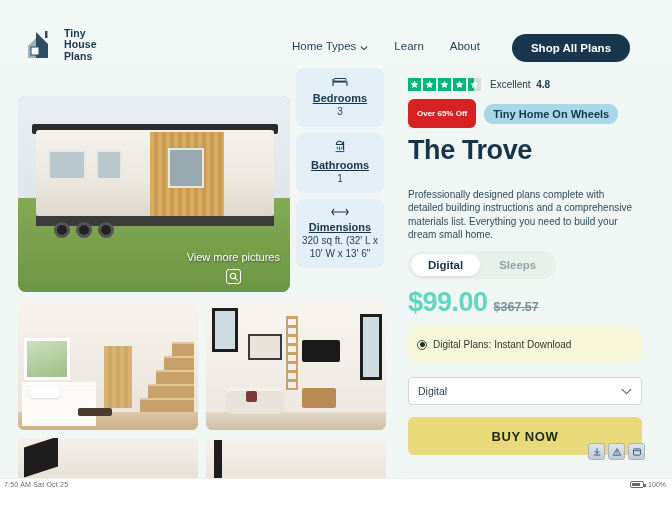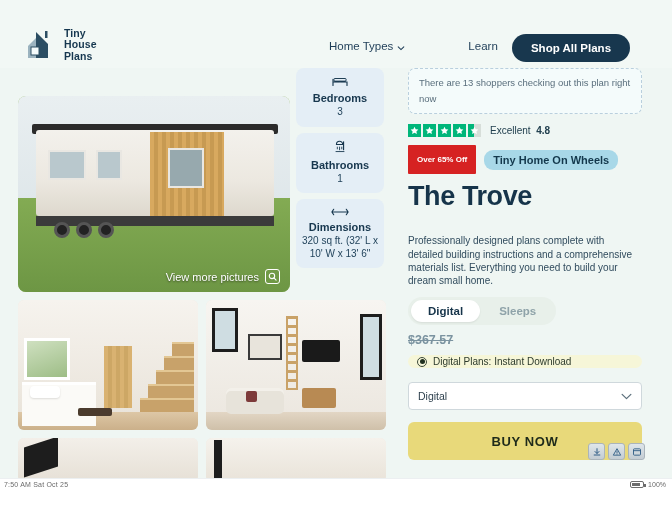--- a/index.html
+++ b/index.html
@@ -31,21 +31,21 @@
   .logo-text {
     font-size: 10.5px; font-weight: bold; line-height: 1.08;
     color: #16374f; letter-spacing: .1px;
   }
   .nav {
     position: absolute; left: 292px; top: 40px;
     display: flex; align-items: center; gap: 26px;
   }
   .nav-link {
     font-size: 11.5px; color: #1e3d57; white-space: nowrap;
-    display: flex; align-items: flex-end; gap: 4px; cursor: pointer; margin-left: 37px;
+    display: flex; align-items: flex-end; gap: 4px; cursor: pointer;
   }
   .chev { width: 8px; height: 8px; display:block; }
   .shop-btn {
     position: absolute; left: 512px; top: 34px;
     width: 118px; height: 28px; border-radius: 14px;
     background: #18374e; color: #ffffff;
     font-size: 11.5px; font-weight: bold;
     display: flex; align-items: center; justify-content: center;
     cursor: pointer; border: none;
   }
@@ -76,20 +76,21 @@
   .hero-skirt { position:absolute; left:18px; top:120px; width:238px; height:10px;
     background:#3b3b3b; }
   .wheel { position:absolute; top:126px; width:16px; height:16px; border-radius:50%;
     background:#222; border:3px solid #555; }
   .w1 { left: 36px; } .w2 { left: 58px; } .w3 { left: 80px; }
   .view-more {
     position:absolute; right: 10px; bottom: 8px;
     display:flex; align-items:center; gap:6px;
     color:#fff; font-size:11px; text-shadow: 0 1px 2px rgba(0,0,0,.5);
     cursor:pointer;
+    flex-direction:column;
   }
   .vm-icon { width:15px; height:15px; border:1.4px solid #fff; border-radius:3px;
     display:flex; align-items:center; justify-content:center; }
 
   .thumbs { margin-top: 8px; display: flex; gap: 8px; flex-wrap: wrap; width: 368px; }
   .thumb { width: 180px; height: 130px; border-radius: 6px; overflow:hidden; position:relative;
     background:#efeae2; cursor:pointer; }
   .thumb.row2 { height: 44px; }
 
   
@@ -136,42 +137,42 @@
   .t4-wall { position:absolute; inset:0; background:linear-gradient(180deg,#f5f2ec,#e9e3d9); }
   .t4-post { position:absolute; left:8px; top:2px; width:8px; height:40px; background:#1d1d1d; }
 
   
   .specs { position: absolute; left: 296px; top: 68px; width: 88px; }
   .spec-card {
     background: #e4eef6; border-radius: 8px; padding: 7px 4px 8px;
     text-align: center; margin-bottom: 6px;
   }
   .spec-icon { display:block; margin: 0 auto 3px; }
-  .spec-label { font-size: 11px; font-weight: bold; color: #17374e; }
+  .spec-label { font-size: 11px; font-weight: bold; color: #17374e; text-decoration: underline; }
   .spec-value { font-size: 10px; color: #24455d; margin-top: 2px; line-height: 1.25; }
 
   
   .buy { position: absolute; left: 408px; top: 68px; width: 234px; }
   .shoppers {
     border: 1.4px dashed #b9cfdd; border-radius: 7px;
     background: #f4fbfb; padding: 6px 10px;
     font-size: 9.5px; color: #5a6f7d; line-height: 1.7; min-height: 34px;
   }
   .rating-row { display:flex; align-items:center; gap: 9px; margin-top: 10px; }
   .stars { display:flex; gap: 2px; }
   .star { width: 13px; height: 13px; background: #00b67a;
     display:flex; align-items:center; justify-content:center; }
   .star.half { background: linear-gradient(90deg,#00b67a 50%, #d7ded9 50%); }
   .star svg { display:block; }
   .rating-txt { font-size: 10px; color: #22404f; }
   .rating-txt b { font-weight: bold; }
   .badges { display:flex; align-items:center; gap: 8px; margin-top: 8px; }
   .badge-off {
     background:#d62222; color:#fff; font-size:8px; font-weight:bold;
-    padding: 10px 9px; border-radius: 1px; white-space:nowrap;
+    padding: 10px 9px; border-radius: 6px; white-space:nowrap;
   }
   .badge-type {
     background:#a8d8e8; color:#13384c; font-size:11px; font-weight:bold;
     padding: 4px 9px; border-radius: 9px; white-space:nowrap;
   }
   .title { font-size: 27px; font-weight: bold; color: #16344a; margin-top: 7px;
     letter-spacing: -.4px; }
   .desc { font-size: 10px; color: #314c5e; line-height: 1.33; margin-top: 22px; }
 
   .toggle {
@@ -183,21 +184,21 @@
     color:#8fa3a9; font-weight: bold;
   }
   .toggle-opt.active { background:#ffffff; color:#16344a; box-shadow:0 1px 2px rgba(0,0,0,.08); }
 
   .price-row { display:flex; align-items:baseline; gap: 6px; margin-top: 8px; }
   .price-now { font-size: 27px; font-weight: bold; color: #5fd6c0; letter-spacing:-.5px; }
   .price-was { font-size: 12.5px; color: #7b93a0; text-decoration: line-through; font-weight:bold; }
 
   .radio-row {
     margin-top: 8px; background: #f6f6d8; border-radius: 10px;
-    padding: 1px 9px; display:flex; align-items:center; gap: 6px; cursor:pointer;
+    padding: 13px 9px; display:flex; align-items:center; gap: 6px; cursor:pointer;
   }
   .radio-dot { width: 10px; height: 10px; border-radius:50%; border: 1.5px solid #3c4a3a;
     display:flex; align-items:center; justify-content:center; flex:none; }
   .radio-dot i { width: 5px; height:5px; border-radius:50%; background:#20301f; display:block; }
   .radio-label { font-size: 10px; color: #2d3b2c; }
 
   .select {
     margin-top: 14px; height: 28px; background:#fff; border:1px solid #cfd8dc;
     border-radius: 4px; display:flex; align-items:center; justify-content:space-between;
     padding: 0 9px; font-size: 10.5px; color:#2c3f4c; cursor:pointer;
@@ -368,21 +369,20 @@
       <svg class="spec-icon" width="18" height="12" viewBox="0 0 20 12">
         <path d="M3 3 L1 6 L3 9 M17 3 L19 6 L17 9 M1.5 6 H18.5" fill="none" stroke="#17374e" stroke-width="1.3" stroke-linecap="round" stroke-linejoin="round"></path>
       </svg>
       <div class="spec-label">Dimensions</div>
       <div class="spec-value">320 sq ft. (32' L x 10' W x 13' 6"</div>
     </div>
   </div>
 
   <div class="buy">
 
-    <div class="shoppers">There are 13 shoppers checking out this plan right now</div>
 
     <div class="rating-row">
       <div class="stars">
         <span class="star">
           <svg width="9" height="9" viewBox="0 0 10 10">
                 <path d="M5 .8 6.3 3.6 9.3 4 7.1 6.1 7.7 9 5 7.6 2.3 9 2.9 6.1.7 4l3-.4z" fill="#fff"></path>
               </svg>
         </span>
         <span class="star">
           <svg width="9" height="9" viewBox="0 0 10 10">
@@ -418,20 +418,21 @@
 
     <h1 class="title">The Trove</h1>
     <p class="desc">Professionally designed plans complete with detailed building instructions and a comprehensive materials list. Everything you need to build your dream small home.</p>
 
     <div class="toggle">
       <div class="toggle-opt active">Digital</div>
       <div class="toggle-opt">Sleeps</div>
     </div>
 
     <div class="price-row">
+      <span class="price-now">$99.00</span>
       <span class="price-was">$367.57</span>
     </div>
 
     <div class="radio-row">
       <span class="radio-dot">
             <i></i>
           </span>
       <span class="radio-label">Digital Plans: Instant Download</span>
     </div>
 

